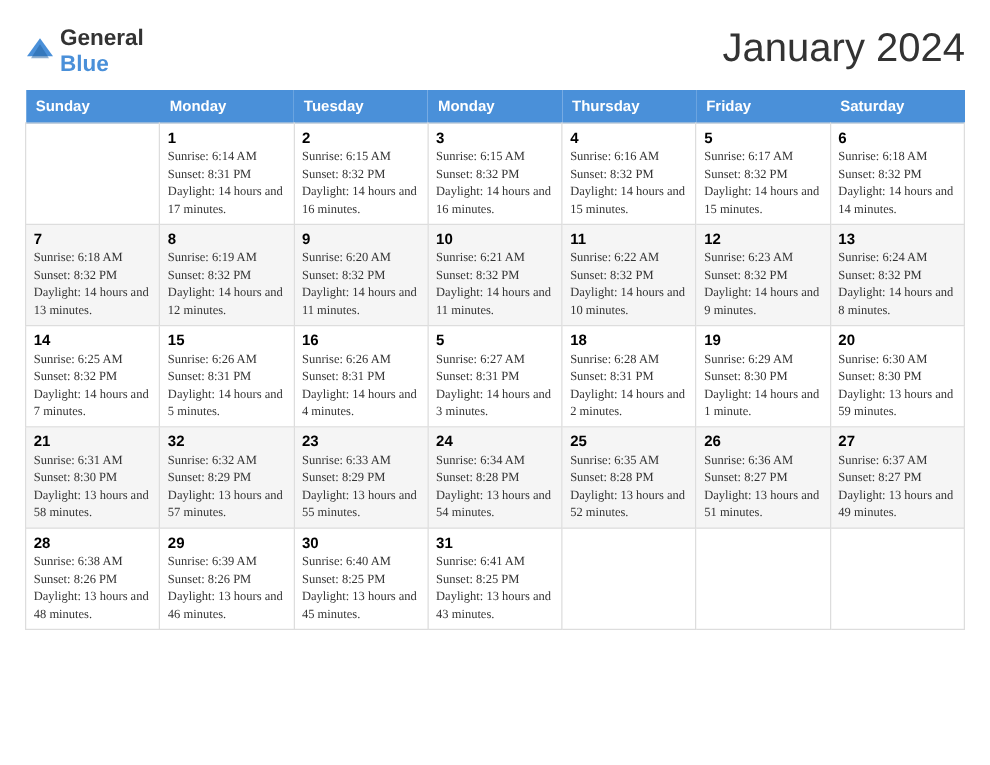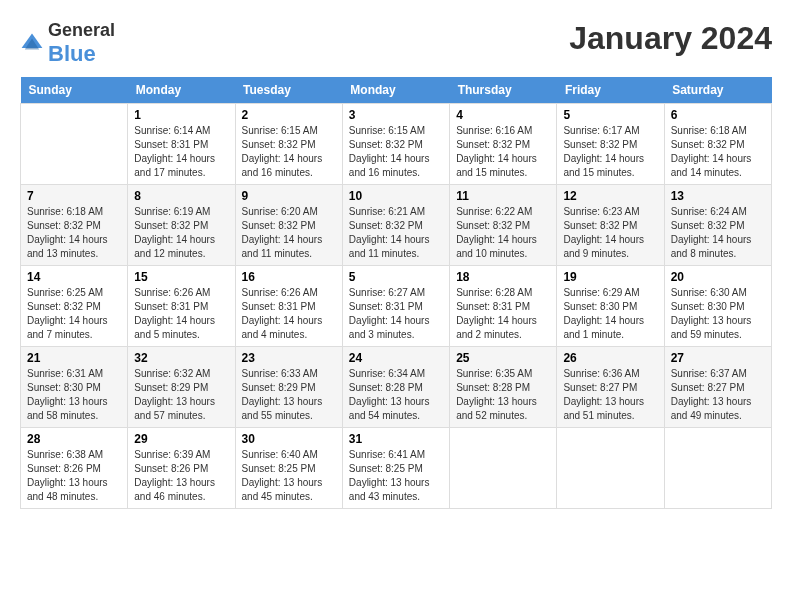--- a/index.html
+++ b/index.html
@@ -21,34 +21,34 @@
       display: flex;
       align-items: center;
       gap: 4px;
     }
     .logo-text-general {
       font-size: 18px;
       font-weight: bold;
       color: #333;
     }
     .logo-text-blue {
-      font-size: 22px;
+      font-size: 18px;
       font-weight: bold;
       color: #4a90d9;
     }
     .logo-icon {
       width: 24px;
       height: 24px;
     }
     .title-block {
       text-align: right;
     }
     .main-title {
       font-size: 32px;
-      font-weight: bold;
+      font-weight: normal;
       color: #333;
     }
     .subtitle {
       font-size: 14px;
       color: #555;
     }
     table {
       width: 100%;
       border-collapse: collapse;
       font-size: 11px;
@@ -74,20 +74,21 @@
     }
     .day-number {
       font-weight: bold;
       font-size: 12px;
       margin-bottom: 2px;
     }
     .day-info {
       font-size: 10px;
       color: #333;
       line-height: 1.4;
+      font-family: Liberation Serif, serif;
     }
     tbody tr:nth-child(odd) td {
       background-color: #ffffff;
     }
     tbody tr:nth-child(even) td {
       background-color: #f5f5f5;
     }
     tbody tr td.empty {
       background-color: inherit;
     }

